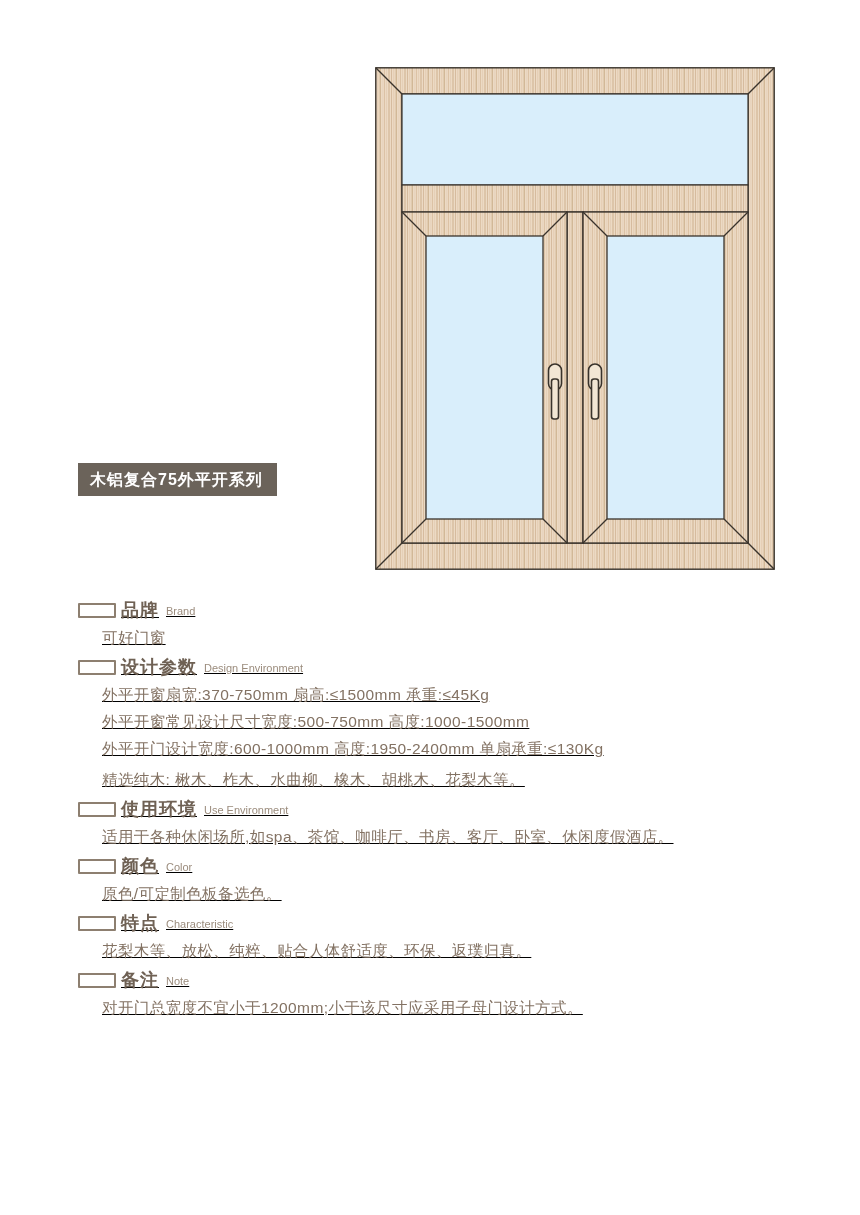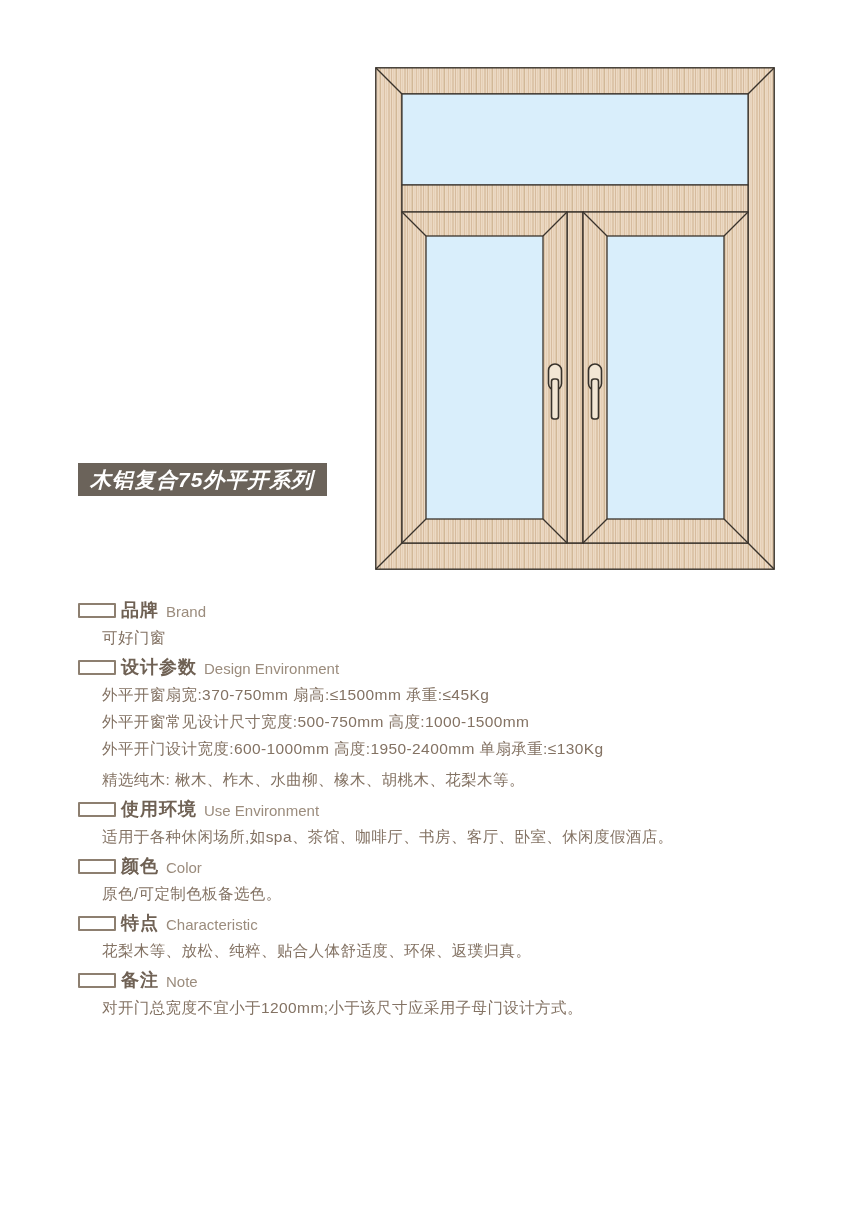--- a/index.html
+++ b/index.html
@@ -15,41 +15,41 @@
   body{
     width:860px;height:1215px;position:relative;overflow:hidden;
     font-family:"Liberation Sans", sans-serif;
   }
   .page{position:absolute;inset:0;background:#fff;}
 
   
   .series-label{
     position:absolute;left:78px;top:463px;height:33px;
     background:var(--label-bg);color:#fff;
-    font-size:21px;font-weight:bold;letter-spacing:1px;
-    line-height:33px;padding:0 14px 0 12px;white-space:nowrap;font-style:italic;
+    font-size:16px;font-weight:bold;letter-spacing:1px;
+    line-height:33px;padding:0 14px 0 12px;white-space:nowrap;
   }
 
   
   .window-figure{position:absolute;left:375px;top:67px;width:400px;height:503px;}
 
   
   .specs{position:absolute;left:78px;top:598px;width:720px;}
-  .section{margin-bottom:4px;}
+  .section{margin-bottom:4px;text-decoration:underline;}
   .sec-head{display:flex;align-items:center;height:24px;margin-bottom:2px;}
   .box-icon{
     width:38px;height:15px;border:2px solid var(--icon-border);
     background:#fff;display:inline-block;flex:0 0 auto;margin-right:5px;border-radius:1px;
   }
   .zh{
     font-size:18px;font-weight:bold;color:var(--heading);
     letter-spacing:1px;white-space:nowrap;
   }
   .en{
-    font-size:15px;color:var(--heading-en);margin-left:7px;
+    font-size:11px;color:var(--heading-en);margin-left:7px;
     white-space:nowrap;position:relative;top:1px;
   }
   .sec-body{margin-left:24px;}
   .spec-line{
     font-size:15.5px;color:var(--body-text);line-height:27px;
     letter-spacing:0.4px;white-space:nowrap;
   }
 </style>
 </head>
 <body>

